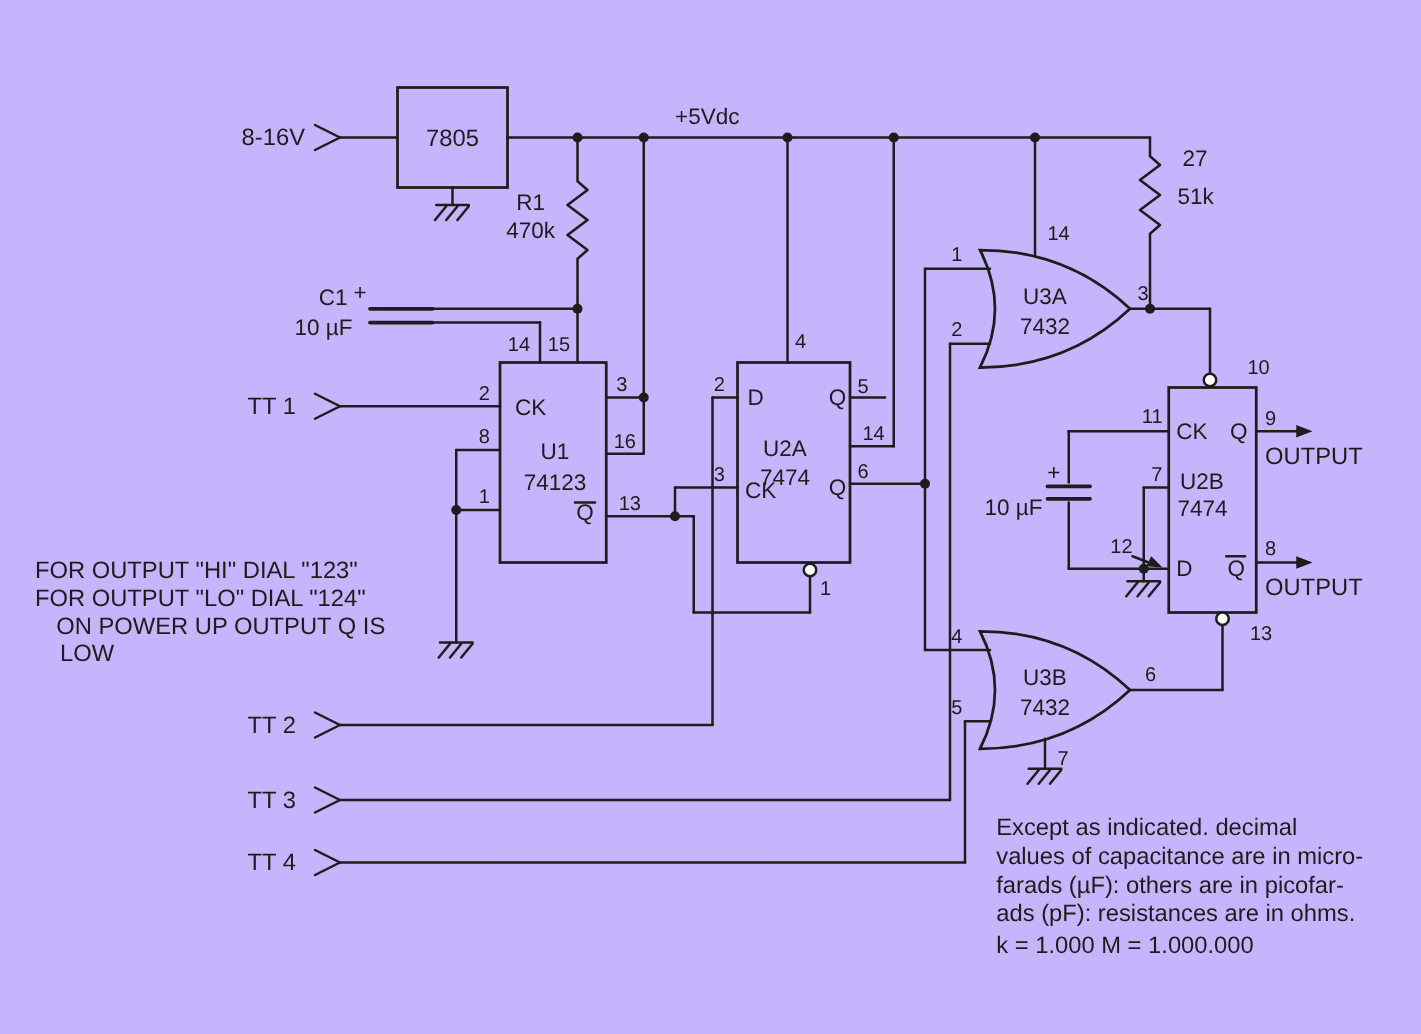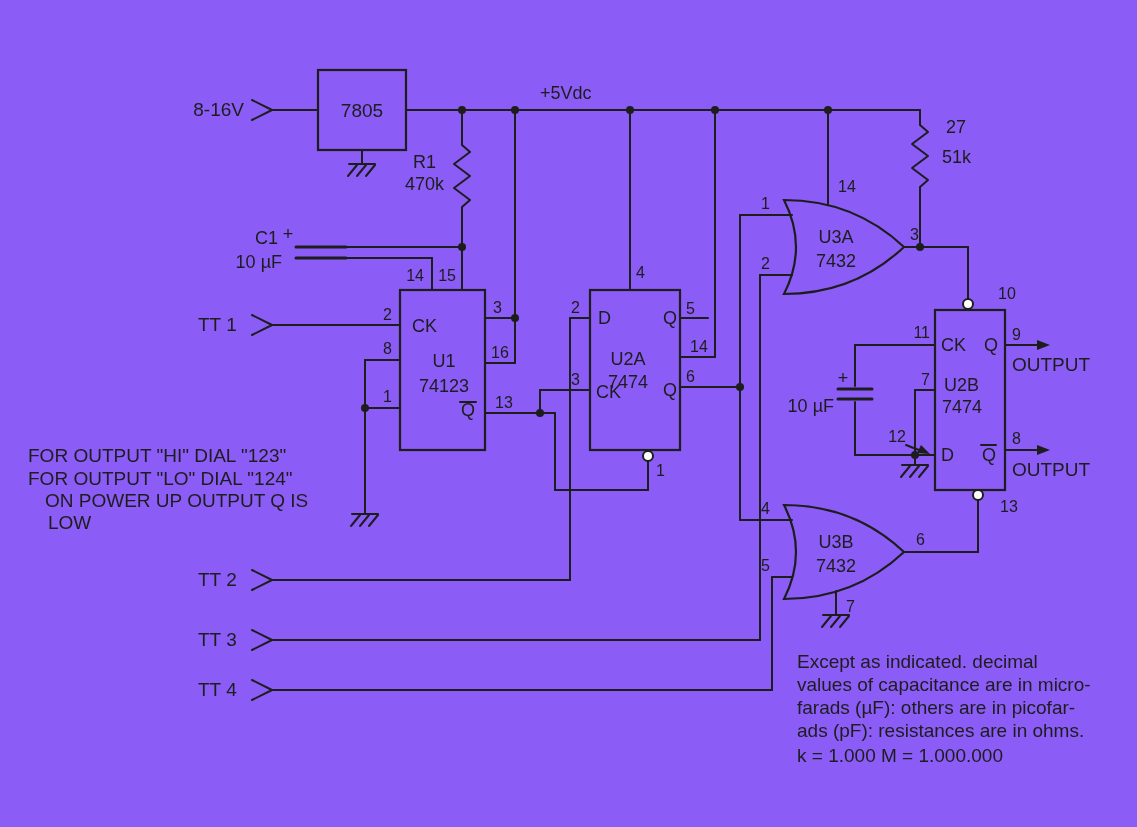--- a/index.html
+++ b/index.html
@@ -1,16 +1,16 @@
 <!DOCTYPE html>
 <html><head>
 <meta charset="utf-8">
 <style>
   html,body{margin:0;padding:0;background:#ffffff;}
-  .page{position:relative;width:1137px;height:827px;background:#8b5cf6;overflow:hidden;}
+  .page{position:relative;width:1137px;height:827px;background:#c4b5fd;overflow:hidden;}
   svg{position:absolute;left:0;top:0;}
   .wire{stroke:#1d1d1d;stroke-width:2;fill:none;stroke-linecap:round;stroke-linejoin:round;}
   .plate{stroke-width:3;}
   .box{stroke:#1d1d1d;stroke-width:2.2;fill:none;}
   .dot{fill:#1d1d1d;stroke:none;}
   .bubble{fill:#fdfdfb;stroke:#1d1d1d;stroke-width:2;}
   .arrow{fill:#1d1d1d;stroke:none;}
   text{font-family:"Liberation Sans",sans-serif;fill:#1d1d1d;}
   .t16{font-size:16px;}
   .t18{font-size:18px;}

